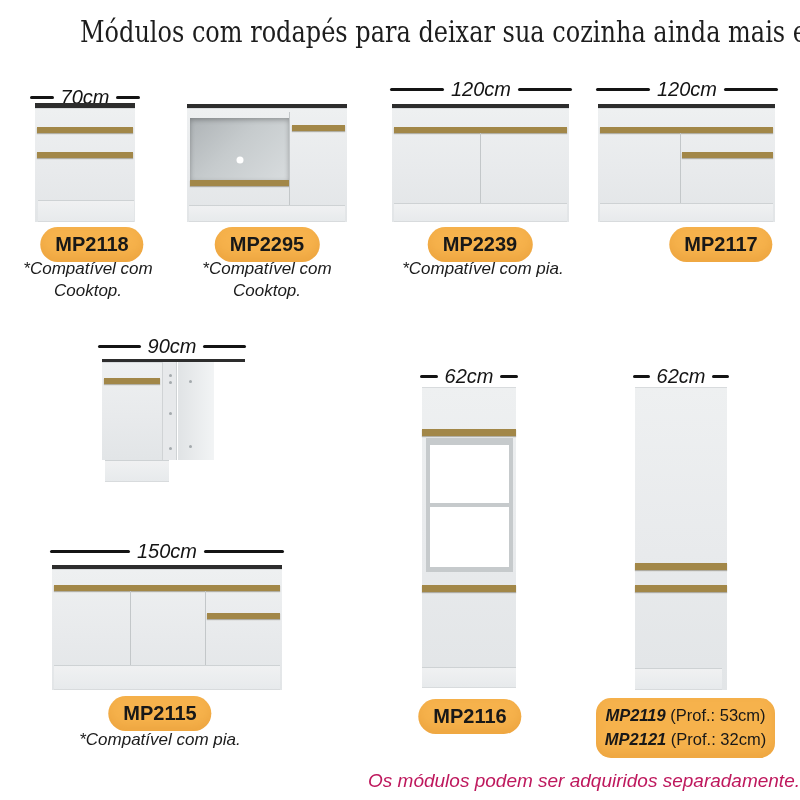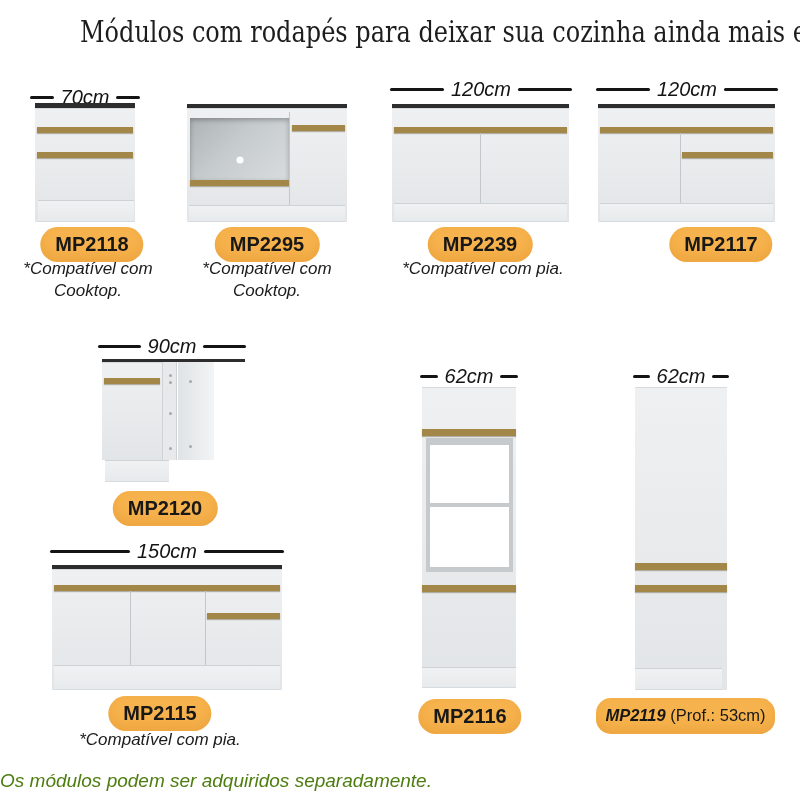--- a/index.html
+++ b/index.html
@@ -68,22 +68,22 @@
     font-size:16.5px; line-height:1.45; white-space:nowrap;
     box-shadow:inset 0 -6px 10px rgba(214,130,30,.25);
   }
   .badge-multi b { font-weight:700;font-style:italic; }
 
   .note {
     position:absolute; transform:translateX(-50%); text-align:center;
     font-style:italic; font-size:17px; line-height:1.3; color:#1b1b1b;
   }
   .footer-note {
-    position:absolute; left:0; top:770px; width:100%; text-align:left;
-    font-style:italic; font-size:19px; color:#4d7c0f;
+    position:absolute; left:0; top:770px; width:100%; text-align:right;
+    font-style:italic; font-size:19px; color:#be185d;
   }
 </style>
 </head>
 <body>
 
 <div id="canvas">
 
   <div class="page-title">Módulos com rodapés para deixar sua cozinha ainda mais elegante:</div>
 
   <div class="dim" style="left:30px;top:85px;width:110px">
@@ -159,21 +159,20 @@
       <div class="dot" style="left:6px;top:19px"></div>
       <div class="dot" style="left:6px;top:50px"></div>
       <div class="dot" style="left:6px;top:85px"></div>
     </div>
     <div class="cpanel" style="left:76px;top:3px;width:36px;height:98px">
       <div class="dot" style="left:11px;top:18px"></div>
       <div class="dot" style="left:11px;top:83px"></div>
     </div>
     <div class="plinth" style="left:3px;top:101px;width:64px;height:22px"></div>
   </div>
-  <div class="badge" style="left:165px;top:491px">MP2120</div>
 
   <div class="dim" style="left:420px;top:364px;width:98px">
     <span class="bar"></span>
     <span class="lbl">62cm</span>
     <span class="bar"></span>
   </div>
   <div class="cab" style="left:422px;top:387px;width:94px;height:301px">
     <div class="cbody" style="top:0"></div>
     <div class="gold" style="left:0;right:0;top:42px;height:7px"></div>
     <div class="oframe" style="left:4px;right:3px;top:51px;height:134px">
@@ -191,20 +190,21 @@
     <span class="bar"></span>
   </div>
   <div class="cab" style="left:635px;top:387px;width:92px;height:303px">
     <div class="cbody" style="top:0"></div>
     <div class="gold" style="left:0;right:0;top:176px;height:7px"></div>
     <div class="gold" style="left:0;right:0;top:198px;height:7px"></div>
     <div class="plinth" style="left:0;top:281px;width:87px;bottom:0"></div>
   </div>
   <div class="badge-multi" style="left:596px;top:698px;width:179px">
     <div><b>MP2119</b> <span>(Prof.: 53cm)</span></div>
+    <div><b>MP2121</b> <span>(Prof.: 32cm)</span></div>
   </div>
 
   <div class="dim" style="left:50px;top:539px;width:234px">
     <span class="bar"></span>
     <span class="lbl">150cm</span>
     <span class="bar"></span>
   </div>
   <div class="cab" style="left:52px;top:565px;width:230px;height:125px">
     <div class="counter"></div>
     <div class="cbody" style="top:4px"></div>

